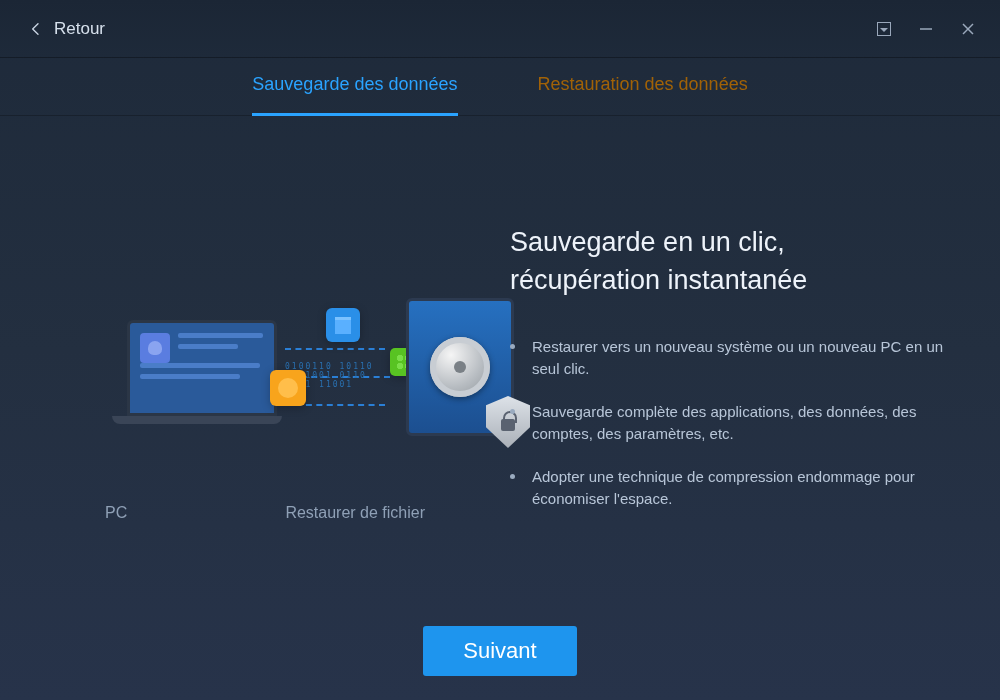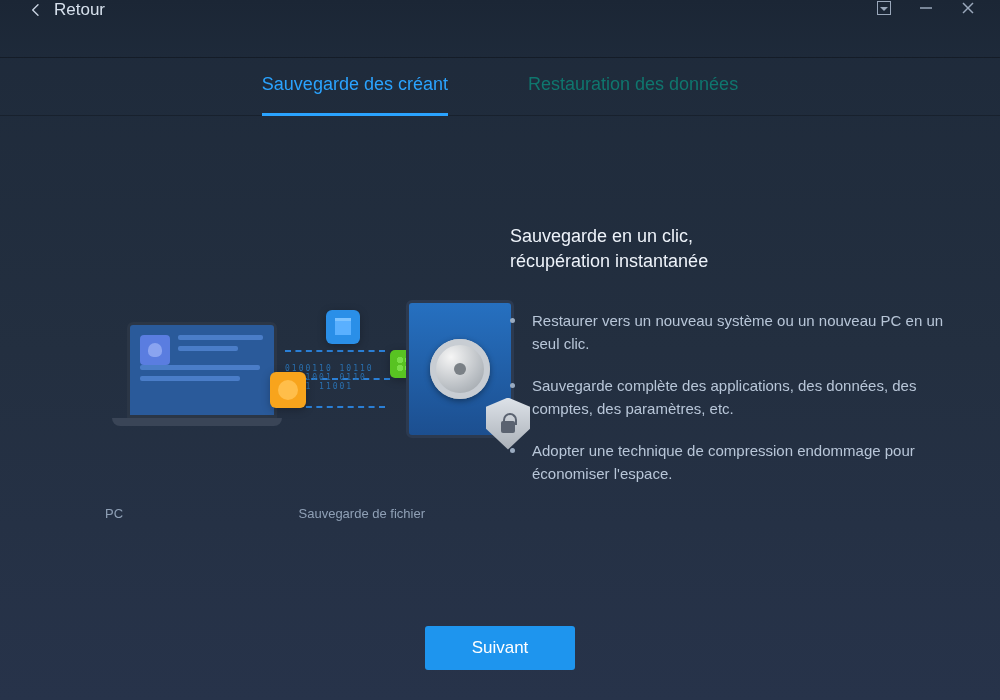--- a/index.html
+++ b/index.html
@@ -7,42 +7,42 @@
   width: 1000px;
   height: 700px;
   background: linear-gradient(180deg, #1e2a3a 0%, #232f40 50%, #27334a 100%);
   font-family: -apple-system, "Segoe UI", Arial, sans-serif;
   overflow: hidden;
   color: #c5d1e0;
 }
 .titlebar {
   height: 58px;
   display: flex;
-  align-items: flex-start;
+  align-items: center;
   justify-content: space-between;
   padding: 0 24px 0 28px;
   border-bottom: 1px solid rgba(0,0,0,0.25);
   background: linear-gradient(180deg, #1b2635 0%, #1e2a3a 100%);
 }
 .back-group { display: flex; align-items: center; gap: 10px; cursor: pointer; }
 .back-arrow { width: 16px; height: 16px; }
 .back-label { color: #d6e0ec; font-size: 17px; }
 .winctrls { display: flex; align-items: center; gap: 26px; }
 .winctrls .ctrl { width: 16px; height: 16px; display: flex; align-items: center; justify-content: center; cursor: pointer; color: #9aa8bb; }
 .tabs {
   height: 58px;
   display: flex;
   align-items: center;
   justify-content: center;
   gap: 80px;
   border-bottom: 1px solid rgba(0,0,0,0.25);
 }
 .tab {
   font-size: 18px;
-  color: #0f766e;
+  color: #a16207;
   padding-bottom: 4px;
   position: relative;
   cursor: pointer;
 }
 .tab.active { color: #2aa3ff; }
 .tab.active::after {
   content: "";
   position: absolute;
   left: 0; right: 0; bottom: -17px;
   height: 3px;
@@ -83,31 +83,31 @@
 .ficon.orange { background:#f8a41c; left:220px; top:80px; width:36px; height:36px;}
 .ficon.orange::before { content:""; width:20px; height:20px; background:#ffbe4a; border-radius:50%; position:relative; }
 
 .safe { position:absolute; left:356px; top:8px; width:108px; height:138px; background: linear-gradient(180deg,#2670c0,#1c4f90); border: 3px solid #2c3a50; border-radius: 6px; display:flex; align-items:center; justify-content:center; }
 .dial { width:60px; height:60px; border-radius:50%; background: radial-gradient(circle at 35% 30%, #f5f5f5, #b8bdc2 55%, #8a9096); box-shadow: inset 0 0 0 6px #c8cdd3, 0 2px 6px rgba(0,0,0,0.4); position:relative; }
 .dial::after { content:""; position:absolute; width:12px; height:12px; background:#7a8086; border-radius:50%; top:24px; left:24px; }
 .shield { position:absolute; left:436px; top:106px; width:44px; height:52px; background: linear-gradient(180deg,#dde2e8,#aab0b8); clip-path: polygon(50% 0,100% 18%,100% 60%,50% 100%,0 60%,0 18%); display:flex; align-items:center; justify-content:center; }
 .lockbody { width:14px; height:12px; background:#5a6270; border-radius:2px; position:relative; margin-top:6px; }
 .lockbody::before { content:""; position:absolute; top:-8px; left:2px; width:10px; height:10px; border:2px solid #5a6270; border-bottom:none; border-radius:8px 8px 0 0; }
 .labels-under { display:flex; justify-content: space-between; width: 360px; margin-top: 14px; padding: 0 20px; }
-.labels-under span { font-size: 13px; color: #8fa0b6; }
+.labels-under span { font-size: 16px; color: #8fa0b6; }
 .right { flex: 1; padding-top: 48px; }
-.headline { font-size: 18px; font-weight: 400; color: #eef3fa; line-height: 1.4; margin-bottom: 36px; white-space: pre-line; }
+.headline { font-size: 27px; font-weight: 400; color: #eef3fa; line-height: 1.4; margin-bottom: 36px; white-space: pre-line; }
 .bullets { list-style: none; }
 .bullets li { position: relative; padding-left: 22px; font-size: 15px; line-height: 1.5; color: #b8c6d8; margin-bottom: 20px; }
 .bullets li::before { content:""; position:absolute; left:0; top:8px; width:5px; height:5px; background:#9aabc0; border-radius:50%; }
 .footer { display:flex; justify-content:center; padding-top: 0px; }
 .next-btn {
   background: #1e95ee;
   color: #fff;
-  font-size: 17px;
+  font-size: 22px;
   border: none;
   padding: 12px 40px;
   border-radius: 3px;
   cursor: pointer;
   min-width: 150px;
 }
 </style>
 </head>
 <body>
 
@@ -133,21 +133,21 @@
     <div class="ctrl">
       <svg width="14" height="14" viewBox="0 0 14 14">
           <line x1="2" y1="2" x2="12" y2="12" stroke="#9aa8bb" stroke-width="1.5"></line>
           <line x1="12" y1="2" x2="2" y2="12" stroke="#9aa8bb" stroke-width="1.5"></line>
         </svg>
     </div>
   </div>
 </div>
 
 <div class="tabs">
-  <div class="tab active">Sauvegarde des créant</div>
+  <div class="tab active">Sauvegarde des données</div>
   <div class="tab">Restauration des données</div>
 </div>
 
 <div class="content">
   <div class="left">
     <div class="illus">
       <div class="laptop">
         <div class="laptop-screen">
           <div class="lap-avatar"></div>
           <div class="lap-line s1"></div>
@@ -168,21 +168,21 @@
       <div class="ficon orange"></div>
       <div class="safe">
           <div class="dial"></div>
         </div>
       <div class="shield">
           <div class="lockbody"></div>
         </div>
     </div>
     <div class="labels-under">
       <span>PC</span>
-      <span>Sauvegarde de fichier</span>
+      <span>Restaurer de fichier</span>
     </div>
   </div>
 
   <div class="right">
     <div class="headline">Sauvegarde en un clic,
 récupération instantanée</div>
     <ul class="bullets">
       <li>Restaurer vers un nouveau système ou un nouveau PC en un seul clic.</li>
       <li>Sauvegarde complète des applications, des données, des comptes, des paramètres, etc.</li>
       <li>Adopter une technique de compression endommage pour économiser l'espace.</li>

